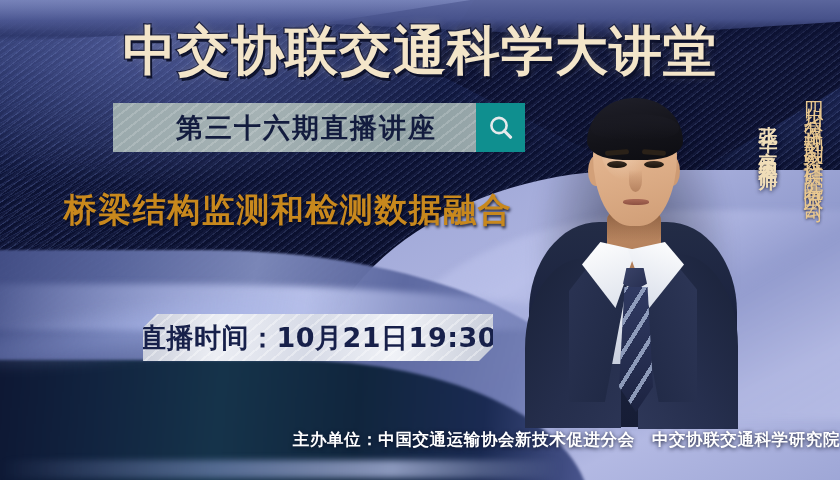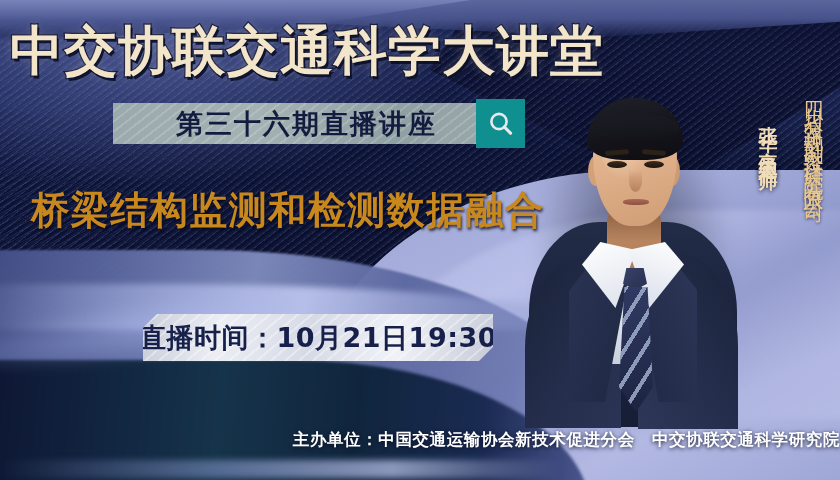--- a/index.html
+++ b/index.html
@@ -235,37 +235,37 @@
   
   .sp-nose { position:absolute; left: 104px; top: 108px; width: 13px; height: 22px;
     background: linear-gradient(180deg, rgba(190,140,104,0) 0%, rgba(176,124,90,.85) 100%);
     border-radius: 0 0 50% 50%; }
   .sp-mouth { position:absolute; left: 98px; top: 137px; width: 26px; height: 6px;
     background: linear-gradient(180deg,#ab6a57 0%, #8d5142 100%); border-radius: 40%; }
 
   
   .main-title {
     position: absolute; left: 0; right: 0; top: 16px;
+    text-align: center;
     font-family: "DejaVu Sans", "Liberation Sans", sans-serif;
     font-weight: 700;
     font-size: 53px;
     letter-spacing: 1px;
     color: #f3e5c9;
     -webkit-text-stroke: 2.5px #11173a;
     paint-order: stroke fill;
     text-shadow:
        2px 3px 0 rgba(10,14,40,.9),
        0 0 10px rgba(240,226,200,.25);
     white-space: nowrap;
-    padding-left: 10px;
   }
 
   
   .sub-bar {
-    position: absolute; left: 113px; top: 103px; width: 412px; height: 41px;
+    position: absolute; left: 113px; top: 103px; width: 412px; height: 49px;
     background:
       repeating-linear-gradient(-38deg,
         rgba(255,255,255,0) 0px, rgba(255,255,255,0) 6px,
         rgba(255,255,255,.16) 6px, rgba(255,255,255,.16) 8px),
       linear-gradient(100deg, #9aa9ac 0%, #a5b2b4 35%, #8fa0a3 70%, #9dabae 100%);
     display: flex; align-items: center;
   }
   .sub-bar-text {
     flex: 1; text-align: center;
     font-family: "DejaVu Sans", "Liberation Sans", sans-serif;
@@ -280,21 +280,21 @@
     display: flex; align-items: center; justify-content: center;
     flex: 0 0 49px;
   }
 
   
   .lecture-title {
     position: absolute; left: 18px; top: 188px; width: 540px;
     text-align: center;
     font-family: "DejaVu Sans", "Liberation Sans", sans-serif;
     font-weight: 700;
-    font-size: 38px;
+    font-size: 33px;
     line-height: 44px;
     color: #c8881d;
     letter-spacing: 1.5px;
     text-shadow: 1px 2px 3px rgba(5,8,28,.85);
   }
   .lecture-title div { white-space: nowrap; }
 
   
   .time-banner {
     position: absolute; left: 143px; top: 314px; width: 350px; height: 47px;

